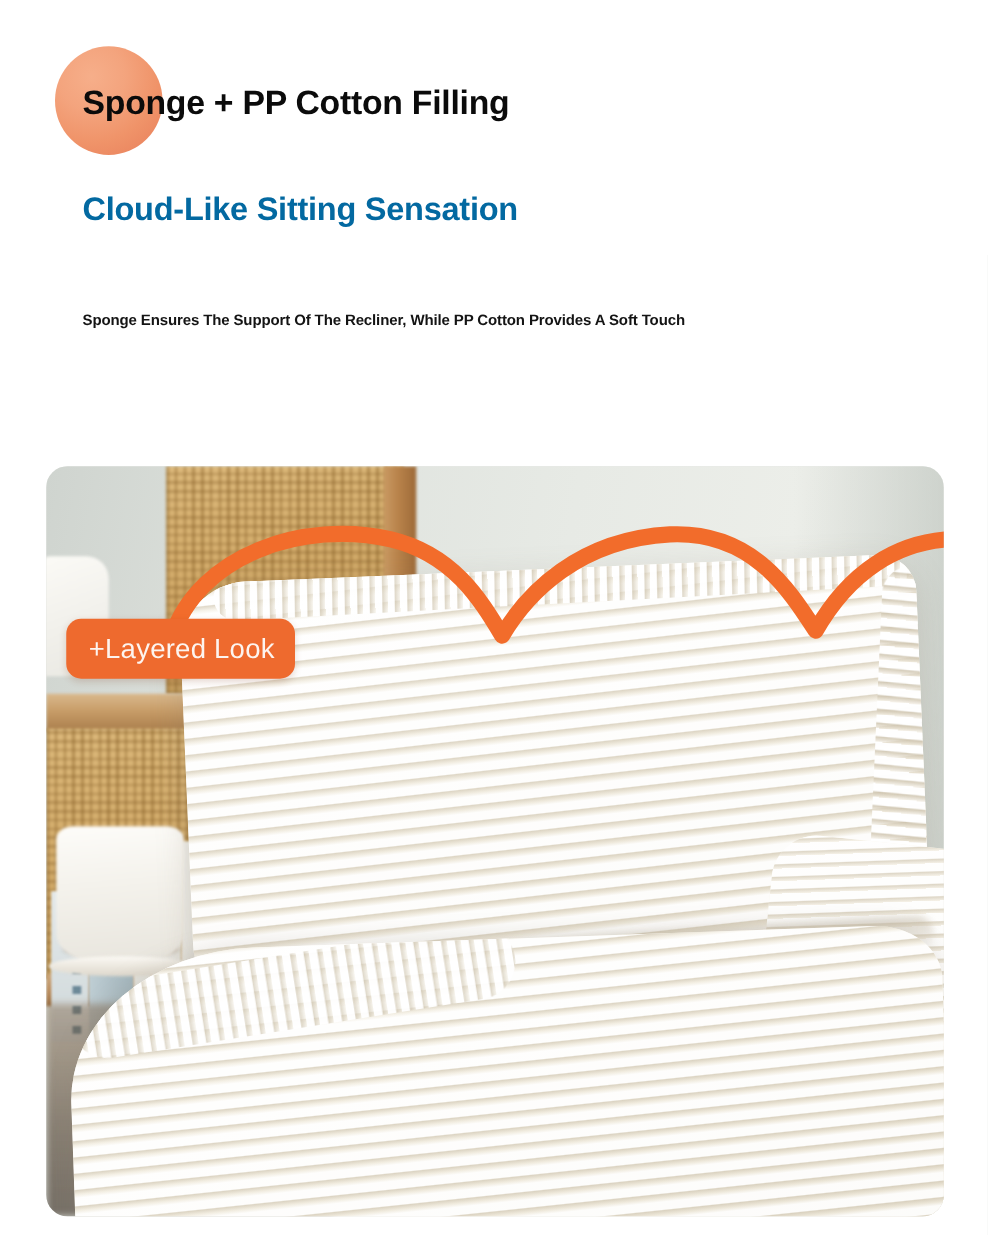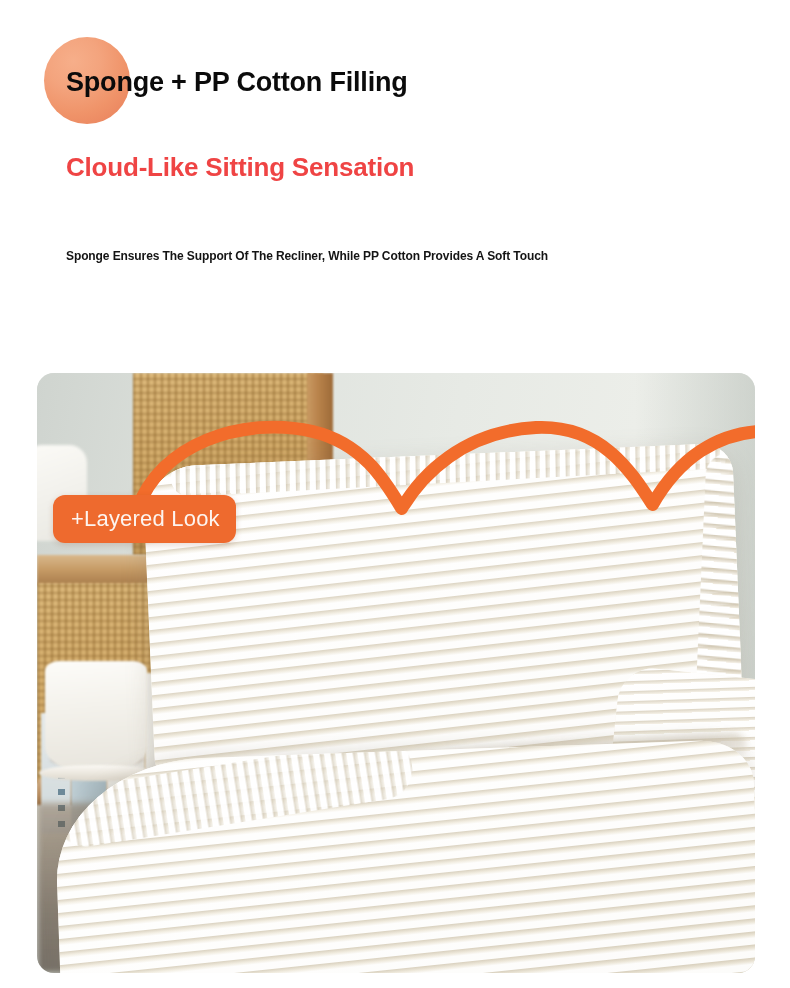--- a/index.html
+++ b/index.html
@@ -470,21 +470,21 @@
 <body>
 
 <div class="page">
 
   <div class="header-block">
 
     <div class="accent-blob"></div>
 
     <h1 class="headline-primary" style="color: rgb(11, 11, 11);">Sponge + PP Cotton Filling</h1>
 
-    <h2 class="headline-secondary" style="color: #ef4444;">Cloud-Like Sitting Sensation</h2>
+    <h2 class="headline-secondary" style="color: #0369a1;">Cloud-Like Sitting Sensation</h2>
 
     <p class="subcopy">Sponge Ensures The Support Of The Recliner, While PP Cotton Provides A Soft Touch</p>
   </div>
 
   <div class="photo-panel">
     <div class="photo-stage">
 
       <div class="scene-wall"></div>
       <div class="wall-shadow-right"></div>
 

